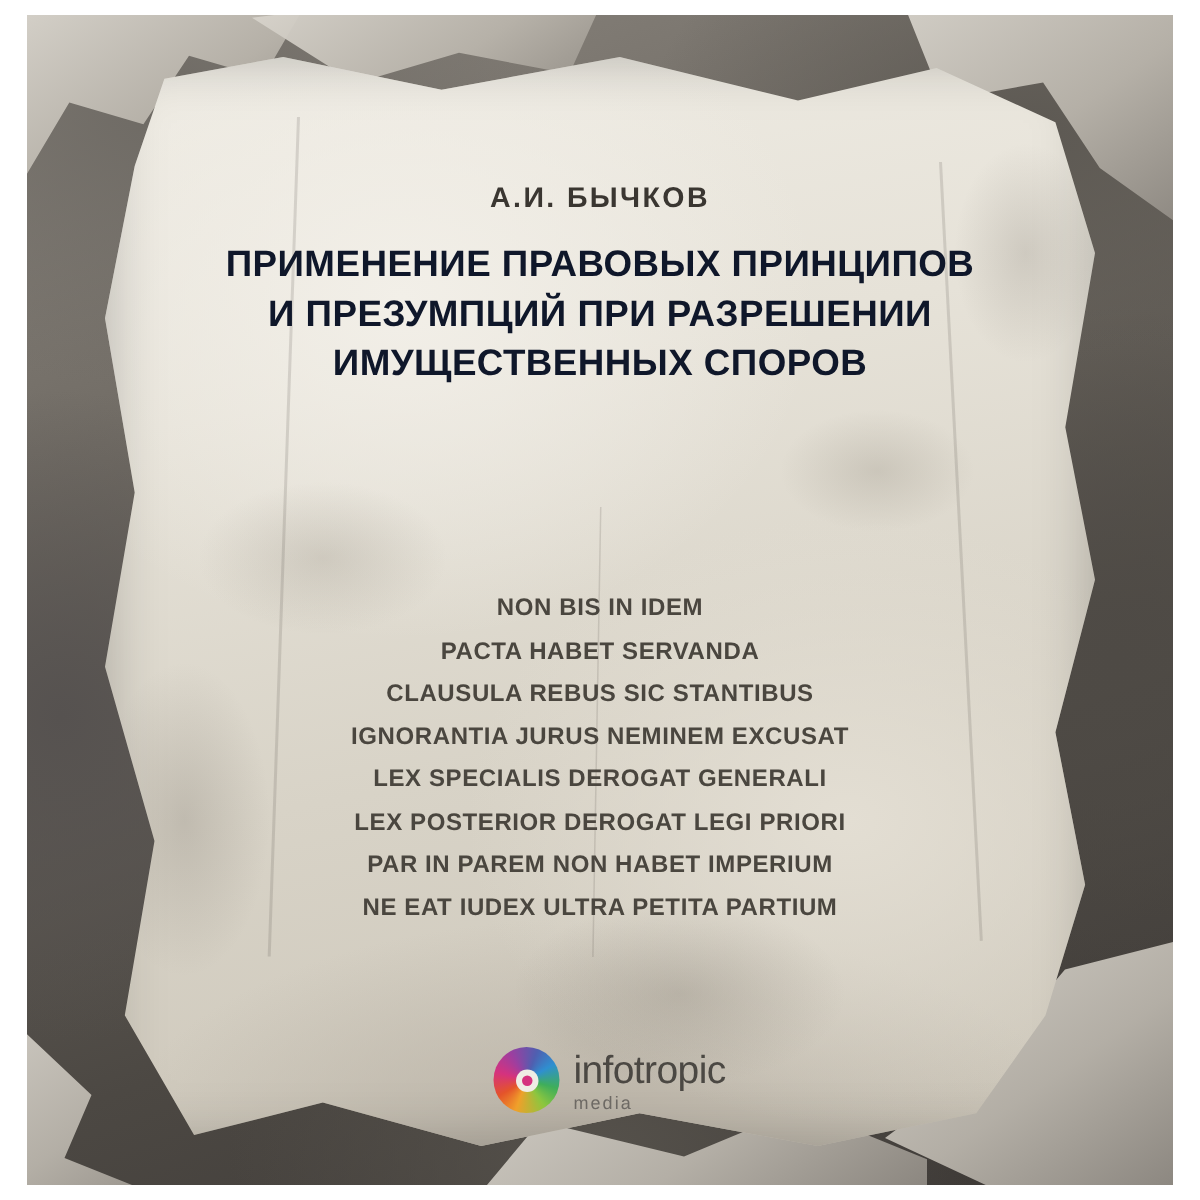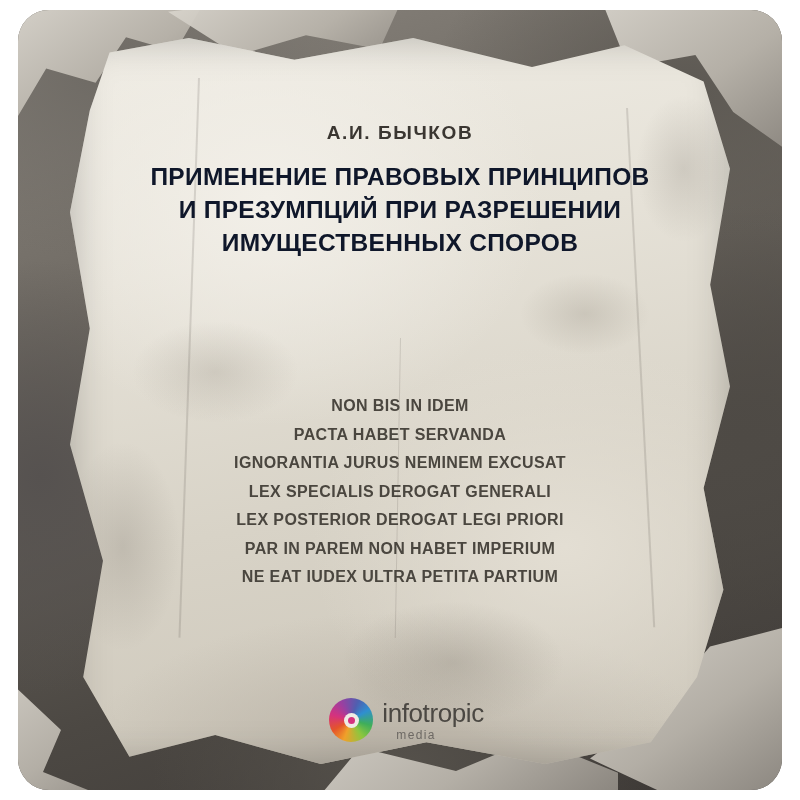--- a/index.html
+++ b/index.html
@@ -24,21 +24,20 @@
 
   
   .cover-inner {
     position: absolute;
     left: 18px;
     top: 10px;
     width: 764px;
     height: 780px;
     overflow: hidden;
     background: #efece6;
-    border-radius: 31px;
   }
 
   
   .stone-dark {
     position: absolute;
     inset: 0;
     background:
       radial-gradient(ellipse 60% 40% at 12% 8%, #6e6a64 0%, rgba(110,106,100,0) 60%),
       radial-gradient(ellipse 55% 35% at 88% 10%, #5d5953 0%, rgba(93,89,83,0) 62%),
       radial-gradient(ellipse 45% 50% at 95% 55%, #4e4a45 0%, rgba(78,74,69,0) 60%),
@@ -212,21 +211,21 @@
   .logo-name {
     font-size: 26px;
     color: #4b4843;
     letter-spacing: -.4px;
   }
   .logo-sub {
     font-size: 12px;
     color: #6d6964;
     letter-spacing: 1.4px;
     margin-top: 3px;
-    margin-left: 14px;
+    margin-left: 0;
   }
 </style>
 </head>
 <body>
 
 <div id="cover">
   <div class="cover-inner">
 
     <div class="stone-dark"></div>
 
@@ -250,20 +249,21 @@
 
       <div class="title">
         <div>ПРИМЕНЕНИЕ ПРАВОВЫХ ПРИНЦИПОВ</div>
         <div>И ПРЕЗУМПЦИЙ ПРИ РАЗРЕШЕНИИ</div>
         <div>ИМУЩЕСТВЕННЫХ СПОРОВ</div>
       </div>
 
       <div class="maxims">
         <div>NON BIS IN IDEM</div>
         <div>PACTA HABET SERVANDA</div>
+        <div>CLAUSULA REBUS SIC STANTIBUS</div>
         <div>IGNORANTIA JURUS NEMINEM EXCUSAT</div>
         <div>LEX SPECIALIS DEROGAT GENERALI</div>
         <div>LEX POSTERIOR DEROGAT LEGI PRIORI</div>
         <div>PAR IN PAREM NON HABET IMPERIUM</div>
         <div>NE EAT IUDEX ULTRA PETITA PARTIUM</div>
       </div>
 
       <div class="logo">
         <div class="logo-mark"></div>
         <div class="logo-text">

